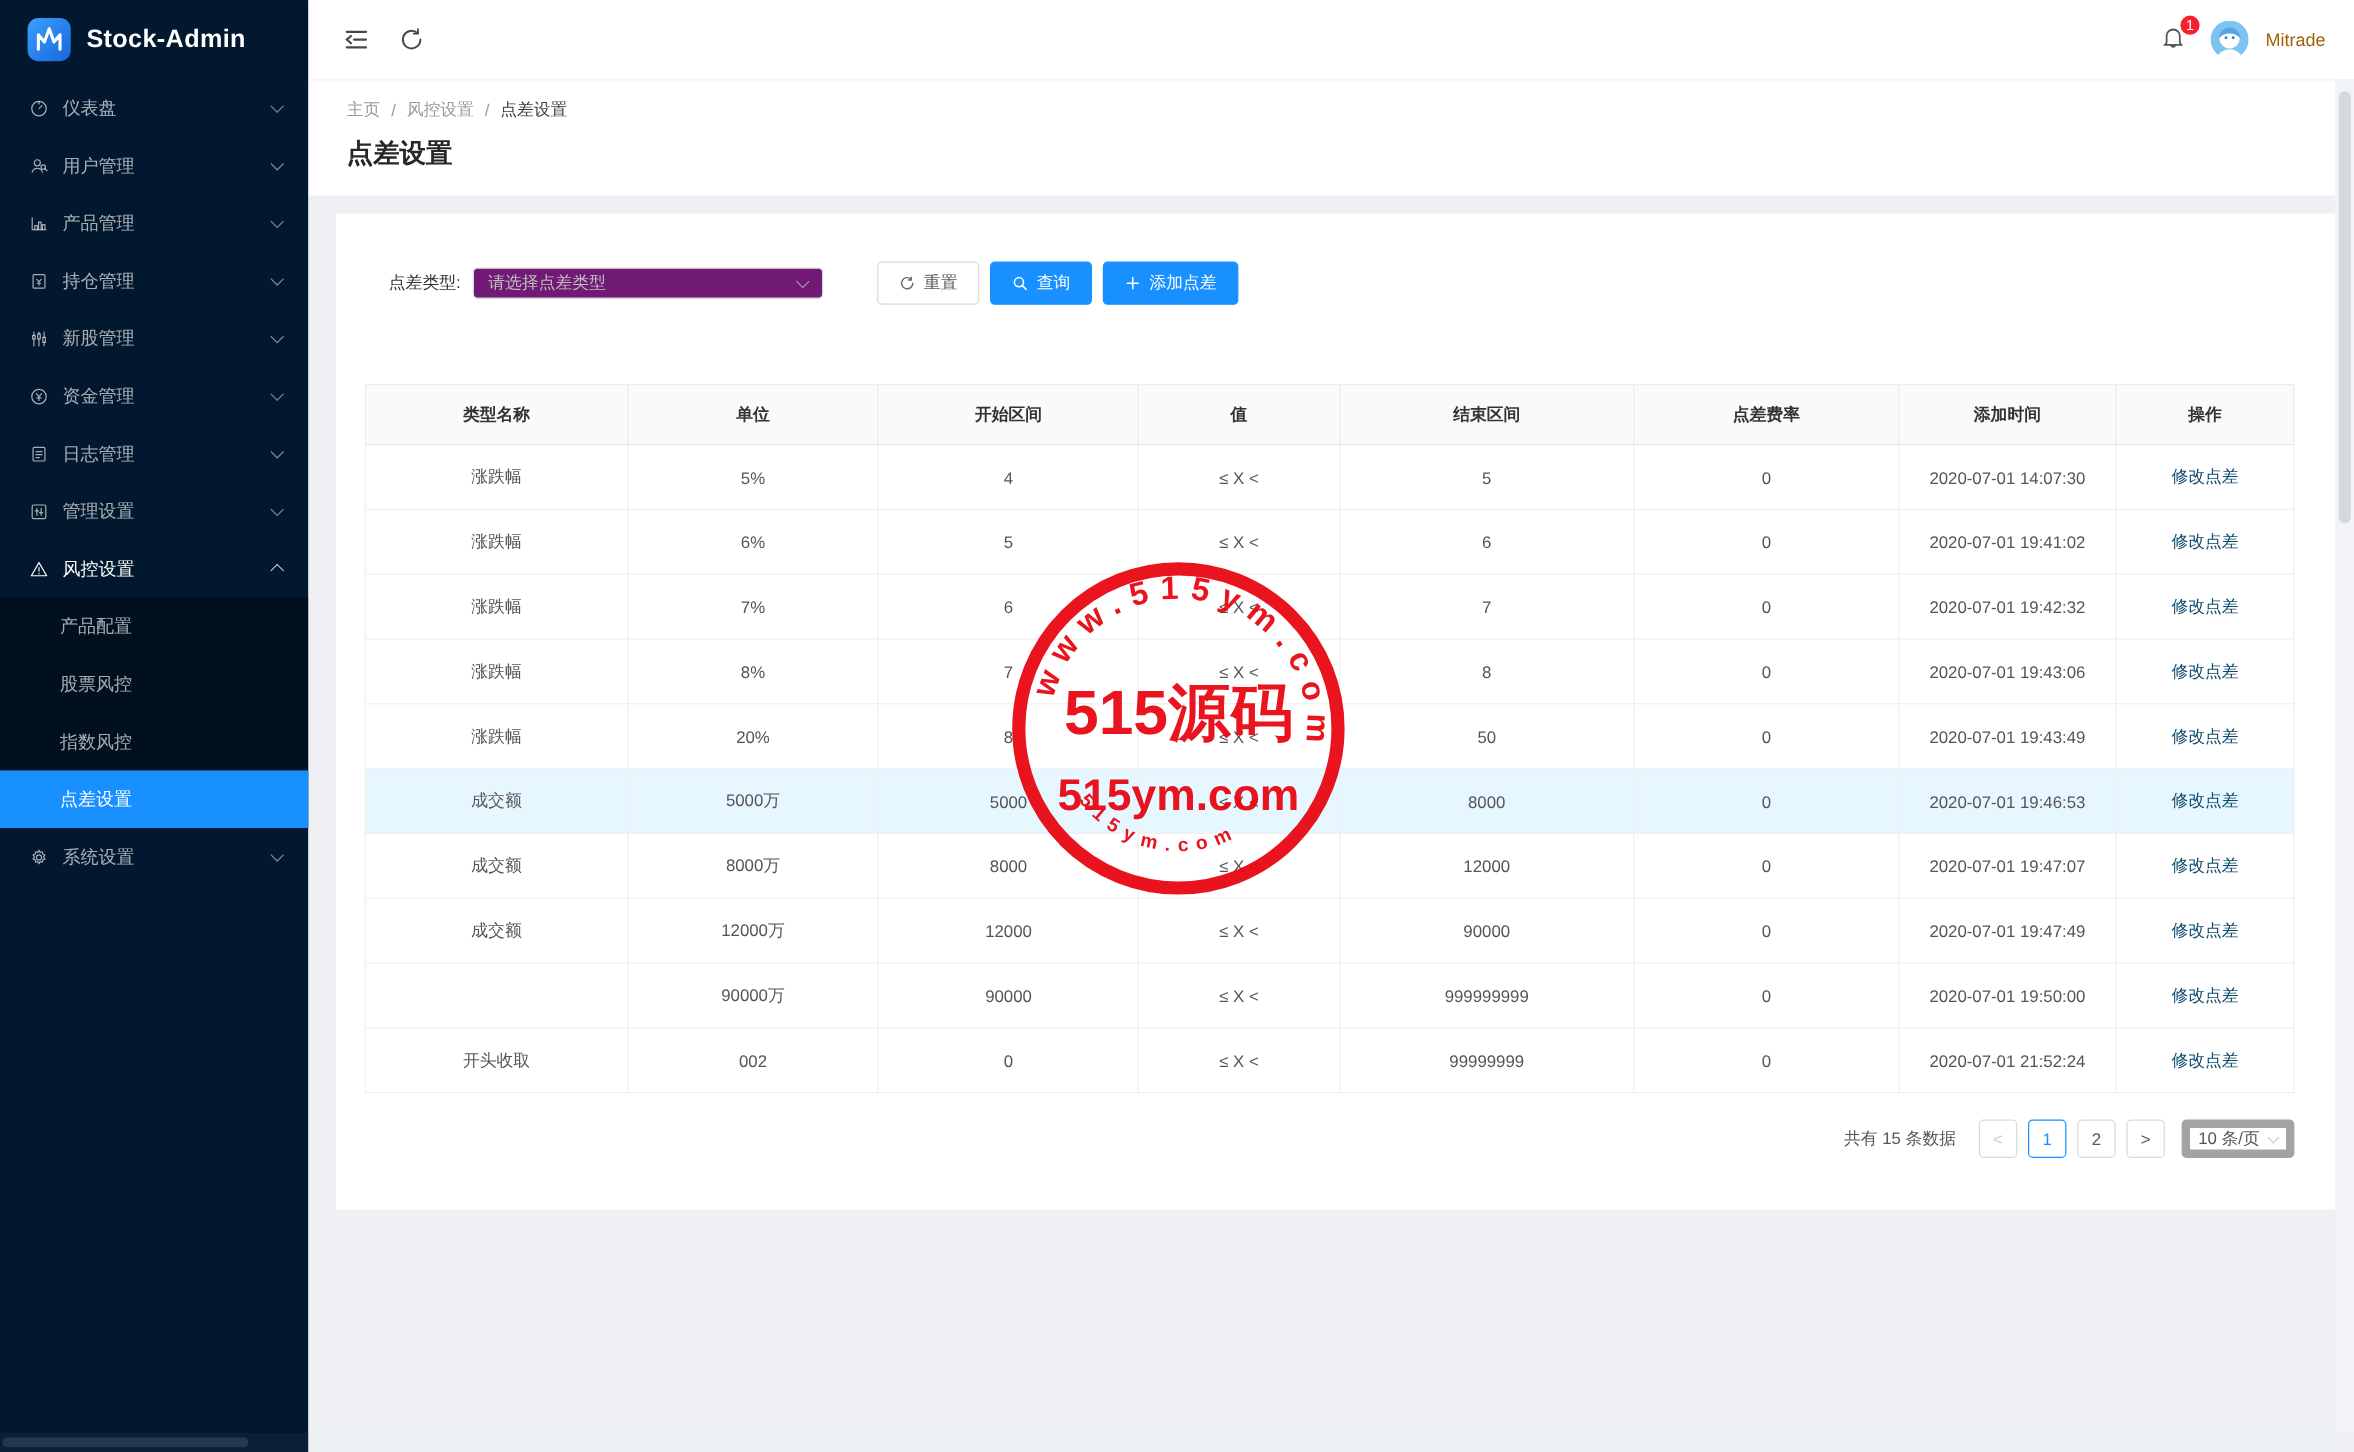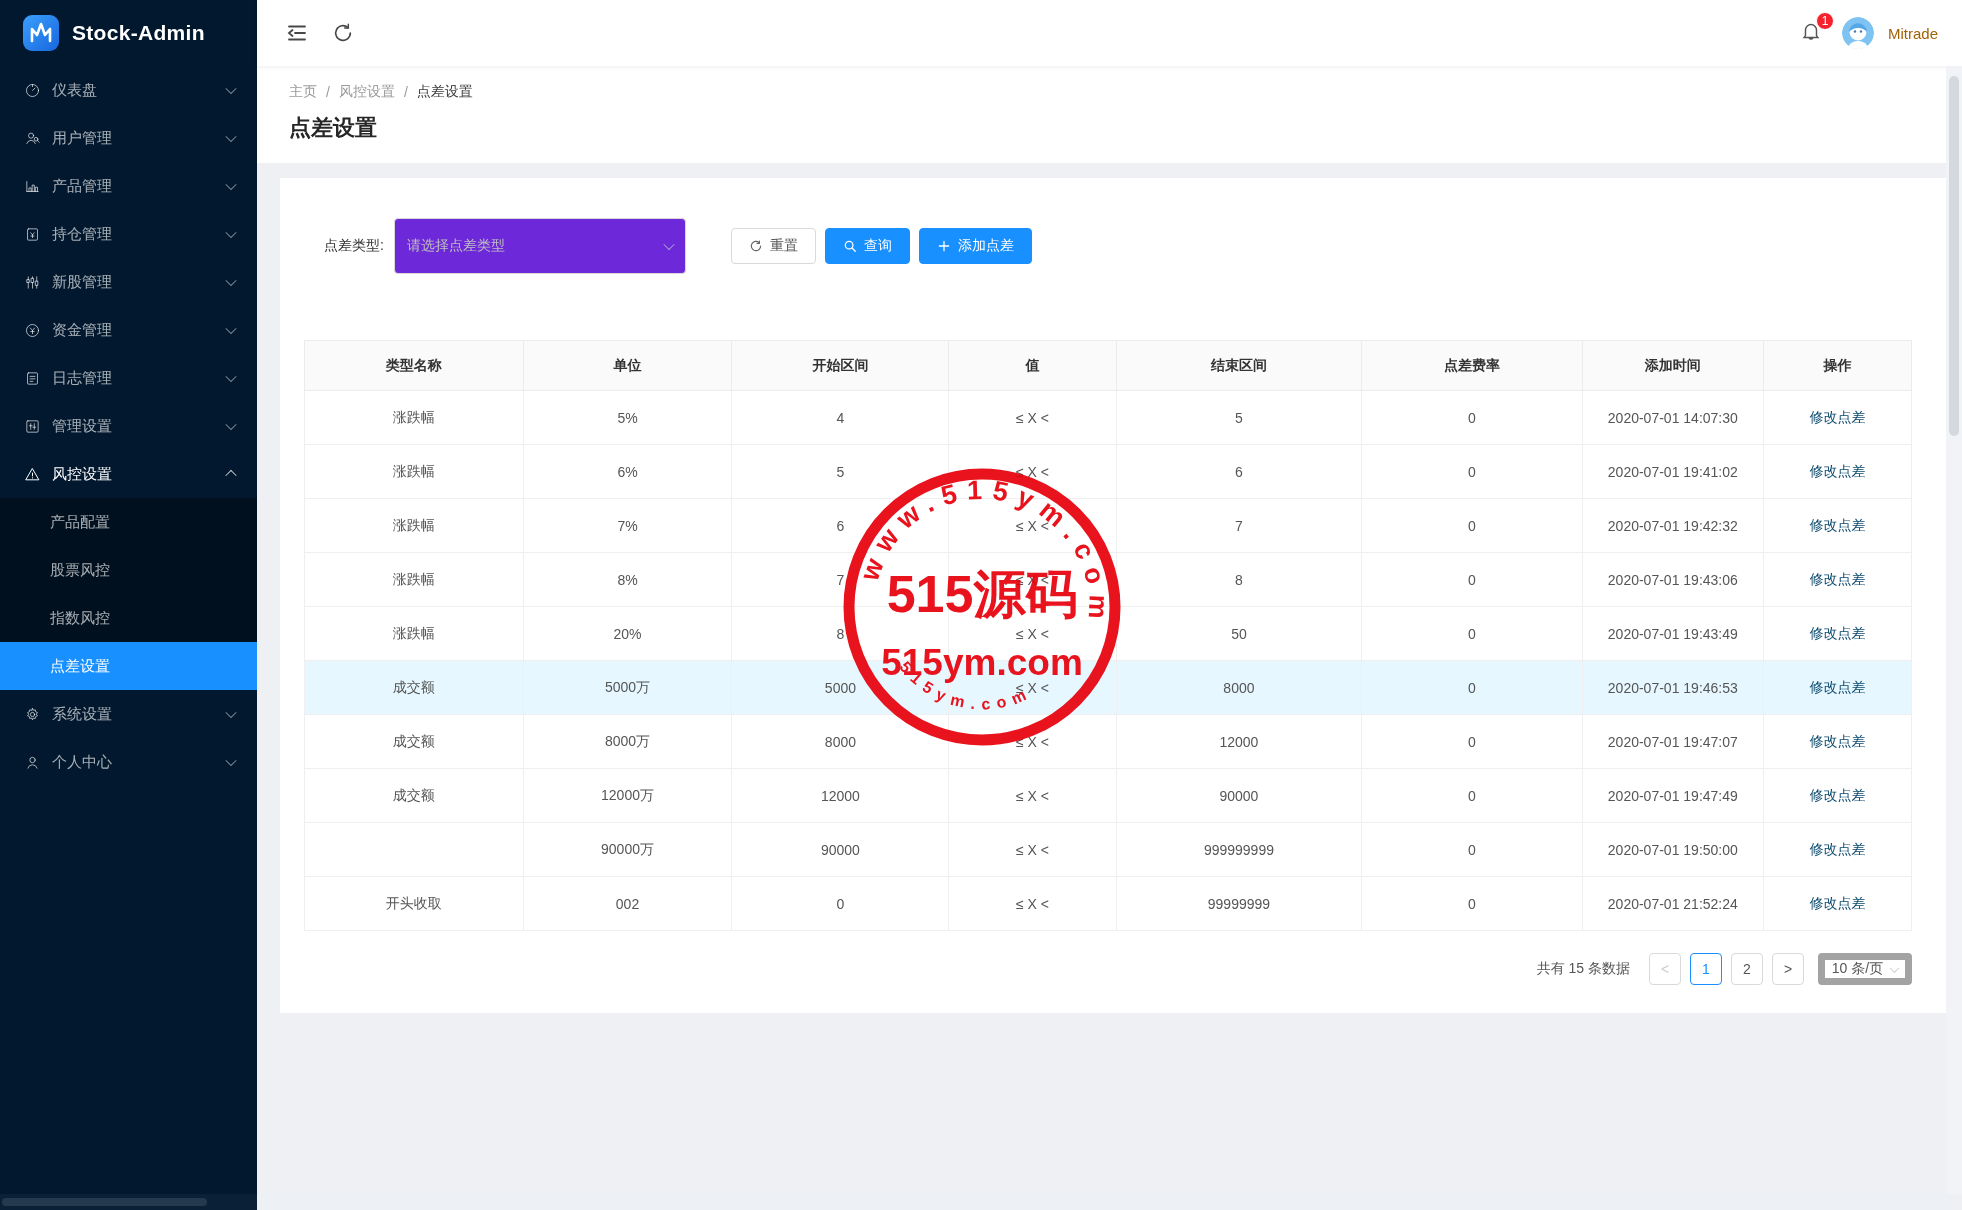--- a/index.html
+++ b/index.html
@@ -39,21 +39,21 @@
   .breadcrumb .crumb { cursor:pointer; }
   .breadcrumb .crumb.last { color:#3c3c3c; cursor:default; }
   .page-title { font-size:22px; font-weight:bold; color:#262626; margin-top:12px; }
 
   .content { flex:1; background:#eef0f4; padding:15px 16px 0 23px; }
   .card { background:#fff; padding:24px 34px 28px 24px; min-height:830px; }
 
   
   .filter-row { display:flex; align-items:center; margin:16px 0 66px 0; }
   .filter-label { font-size:14px; color:#333; margin-left:20px; }
-  .select-box { width:292px; height:56px; border:1px solid #d9d9d9; border-radius:4px; margin-left:10px; display:flex; align-items:center; padding:0 12px; color:#bfbfbf; font-size:14px; cursor:pointer; background:#6d28d9; }
+  .select-box { width:292px; height:26px; border:1px solid #d9d9d9; border-radius:4px; margin-left:10px; display:flex; align-items:center; padding:0 12px; color:#bfbfbf; font-size:14px; cursor:pointer; background:#701a75; }
   .select-box .ph { flex:1; }
   .select-box .chev { border-color:#c0c0c0; }
   .btn { height:36px; border-radius:4px; font-size:14px; display:inline-flex; align-items:center; justify-content:center; gap:7px; cursor:pointer; padding:0 17px; }
   .btn-plain { background:#fff; border:1px solid #d9d9d9; color:#555; margin-left:45px; }
   .btn-primary { background:#1890ff; border:1px solid #1890ff; color:#fff; }
   .btn + .btn { margin-left:9px; }
   .btn svg { width:14px; height:14px; }
 
   
   table.data { width:100%; border-collapse:collapse; table-layout:fixed; }
@@ -209,30 +209,20 @@
           <div class="menu-item selected">点差设置</div>
         </div>
         <div class="menu-item">
           <span class="mi-icon">
             <svg viewBox="0 0 24 24" fill="none" stroke="currentColor" stroke-width="1.5" stroke-linecap="round" stroke-linejoin="round">
               <circle cx="12" cy="12" r="3"></circle>
               <path d="M12 3.5 l1.2 2.5 2.7-.6 .6 2.7 2.5 1.2-1.7 2.2 1.7 2.2-2.5 1.2-.6 2.7-2.7-.6-1.2 2.5-1.2-2.5-2.7 .6-.6-2.7-2.5-1.2 1.7-2.2-1.7-2.2 2.5-1.2 .6-2.7 2.7 .6 z"></path>
             </svg>
           </span>
           <span class="mi-label">系统设置</span>
-          <span class="chev down"></span>
-        </div>
-        <div class="menu-item">
-          <span class="mi-icon">
-            <svg viewBox="0 0 24 24" fill="none" stroke="currentColor" stroke-width="1.5" stroke-linecap="round" stroke-linejoin="round">
-              <circle cx="12" cy="8.5" r="3.8"></circle>
-              <path d="M5.5 20 a6.8 6.8 0 0 1 13 0"></path>
-            </svg>
-          </span>
-          <span class="mi-label">个人中心</span>
           <span class="chev down"></span>
         </div>
       </nav>
   </aside>
 
   <div class="main">
     <header class="topbar">
       <span class="tb-icon">
         <svg width="22" height="22" viewBox="0 0 22 22" stroke="#484848" stroke-width="1.8" fill="none" stroke-linecap="round">
           <path d="M3 4.5 h16 M9 11 h10 M3 17.5 h16"></path>

